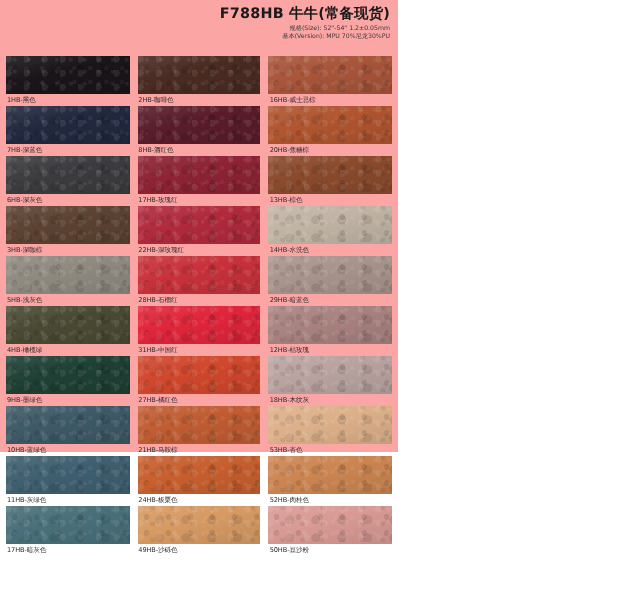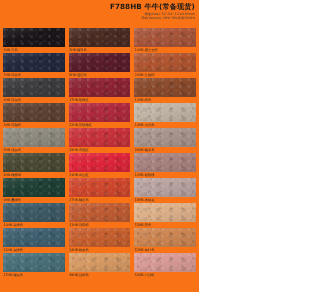--- a/index.html
+++ b/index.html
@@ -3,21 +3,21 @@
 <meta charset="utf-8">
 <title>F788HB</title>
 <style>
   * { margin:0; padding:0; box-sizing:border-box; }
   html, body {
     width:199px; height:300px;
     background:#ffffff;
     font-family:"DejaVu Sans","Liberation Sans",sans-serif;
     overflow:hidden;
   }
-  #page { position:relative; width:199px; height:292px; background:#f97316; }
+  #page { position:relative; width:199px; height:226px; background:#fca5a5; }
 
   
   .header {
     padding:2px 4px 0 0;
     text-align:right;
   }
   .title {
     font-size:7.2px;
     font-weight:bold;
     color:#1a1a1a;

